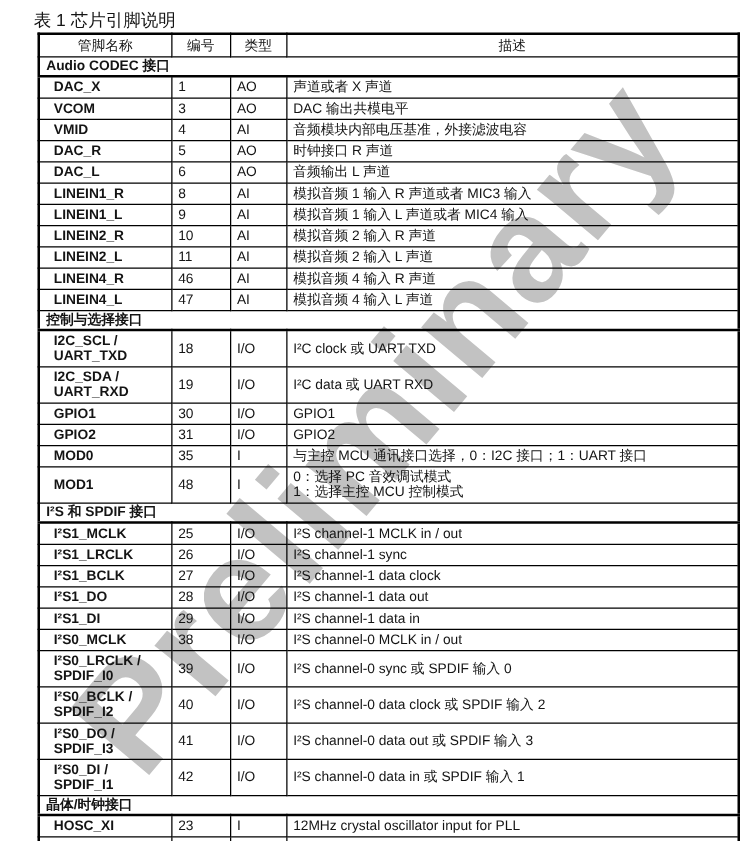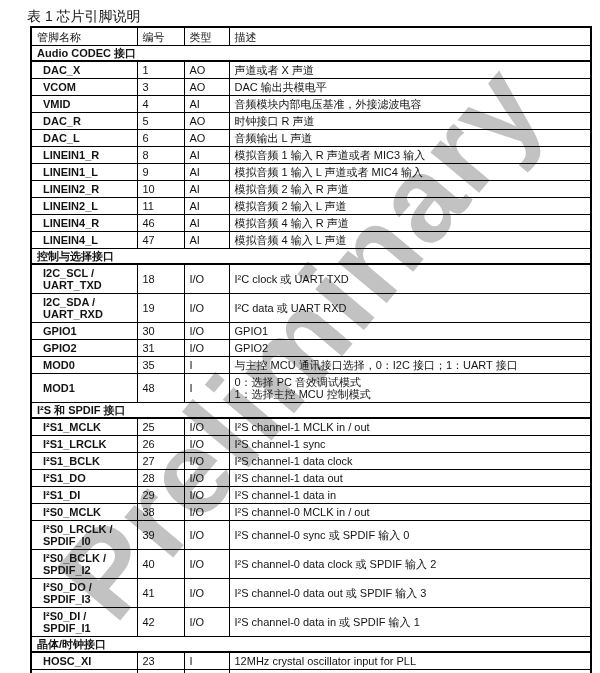--- a/index.html
+++ b/index.html
@@ -49,21 +49,21 @@
   th,td{
     border:1px solid #000;
     font-size:11px;
     line-height:12px;
     color:#141414;
     padding:1px 5px;
     vertical-align:middle;
     overflow:hidden;
   }
   th{
-    text-align:left;
+    text-align:center;
     font-weight:normal;
     height:15px;
   }
   tr.single td{height:14px;}
   tr.double td{height:26px;margin-top:40px;}
   tr.section td{
     height:12px;
     text-align:left;
     font-weight:bold;
     border-bottom:2px solid #000;

